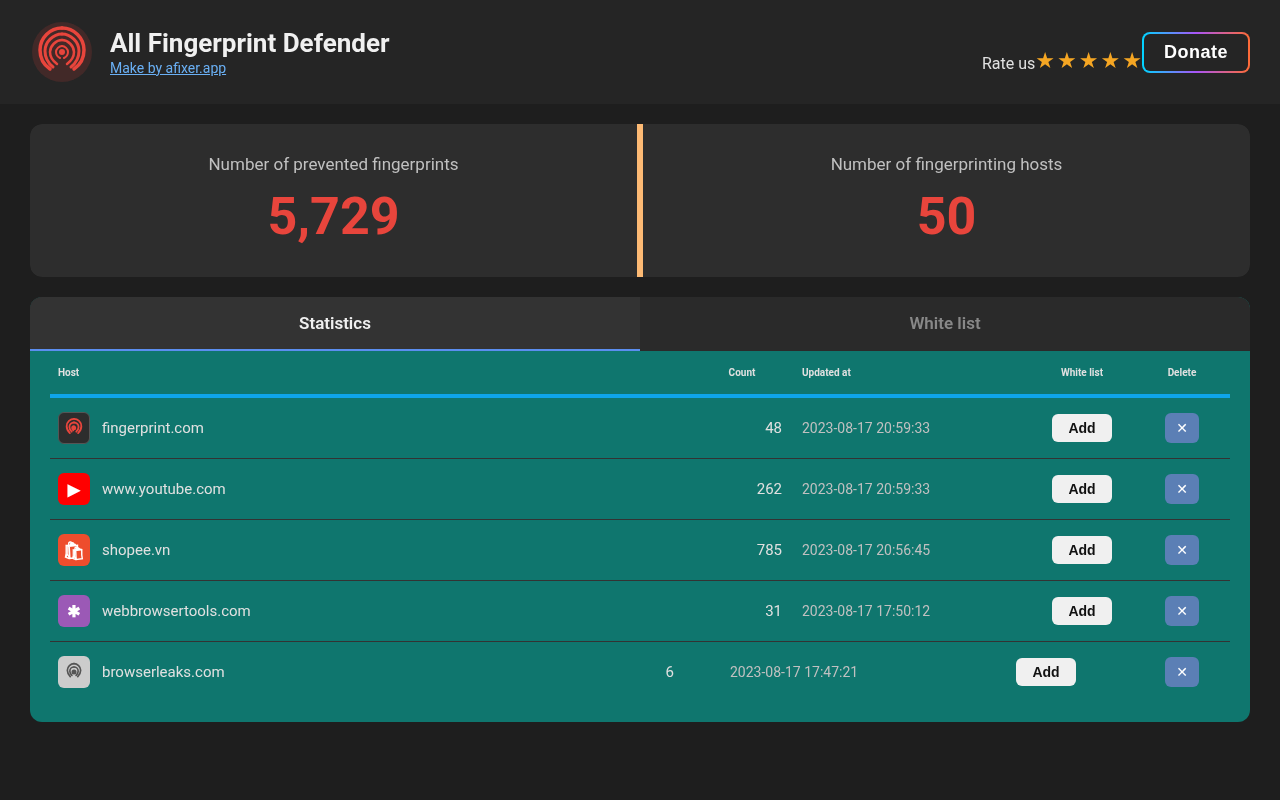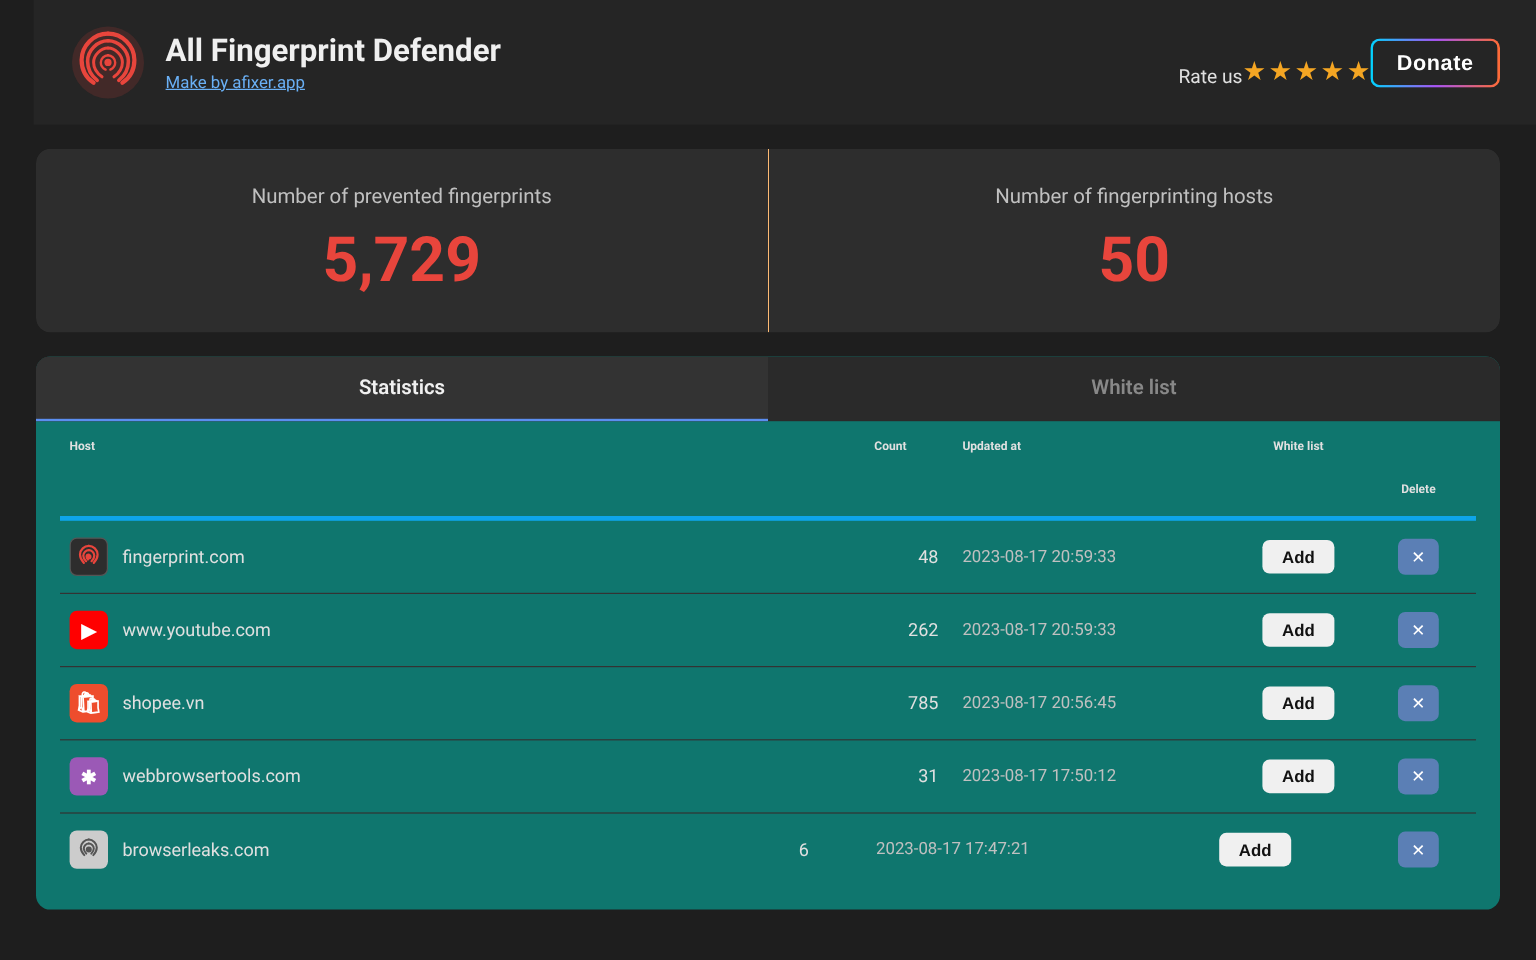--- a/index.html
+++ b/index.html
@@ -11,21 +11,20 @@
       min-height: 800px;
       overflow-x: hidden;
     }
 
     
     .header {
       display: flex;
       align-items: center;
       padding: 20px 30px;
       background: #252525;
-      margin-left: 28px;
     }
     .logo-wrapper {
       display: flex;
       align-items: center;
       gap: 16px;
       flex: 1;
     }
     .logo-icon {
       width: 64px;
       height: 64px;
@@ -84,21 +83,21 @@
       flex: 1;
       background: #2d2d2d;
       padding: 30px 40px;
       display: flex;
       flex-direction: column;
       align-items: center;
       gap: 12px;
     }
     .stat-card:first-child {
       border-radius: 12px 0 0 12px;
-      border-right: 1px solid #fdba74;
+      border-right: 6px solid #fdba74;
     }
     .stat-card:last-child {
       border-radius: 0 12px 12px 0;
     }
     .stat-label {
       font-size: 17px;
       color: #c0c0c0;
       text-align: center;
     }
     .stat-value {
@@ -308,21 +307,21 @@
     <div class="tab active">Statistics</div>
     <div class="tab">White list</div>
   </div>
 
   <div class="table-container">
     <div class="table-header">
       <span>Host</span>
       <span style="text-align:center; padding-right:20px;">Count</span>
       <span>Updated at</span>
       <span style="text-align:center;">White list</span>
-      <span style="text-align:center;margin-top:36px;">Delete</span>
+      <span style="text-align:center;">Delete</span>
     </div>
 
     <div class="table-scroll">
 
       <div class="table-row">
         <div class="host-cell">
           <div class="site-icon fingerprint">
             <svg width="22" height="22" viewBox="0 0 24 24" fill="none" stroke="#e8453c" stroke-width="2" stroke-linecap="round">
               <path d="M12 2C8 2 4 5.5 4 10c0 3 1.5 5.5 3.5 7.5"></path>
               <path d="M12 2c4 0 8 3.5 8 8 0 3-1.5 5.5-3.5 7.5"></path>

